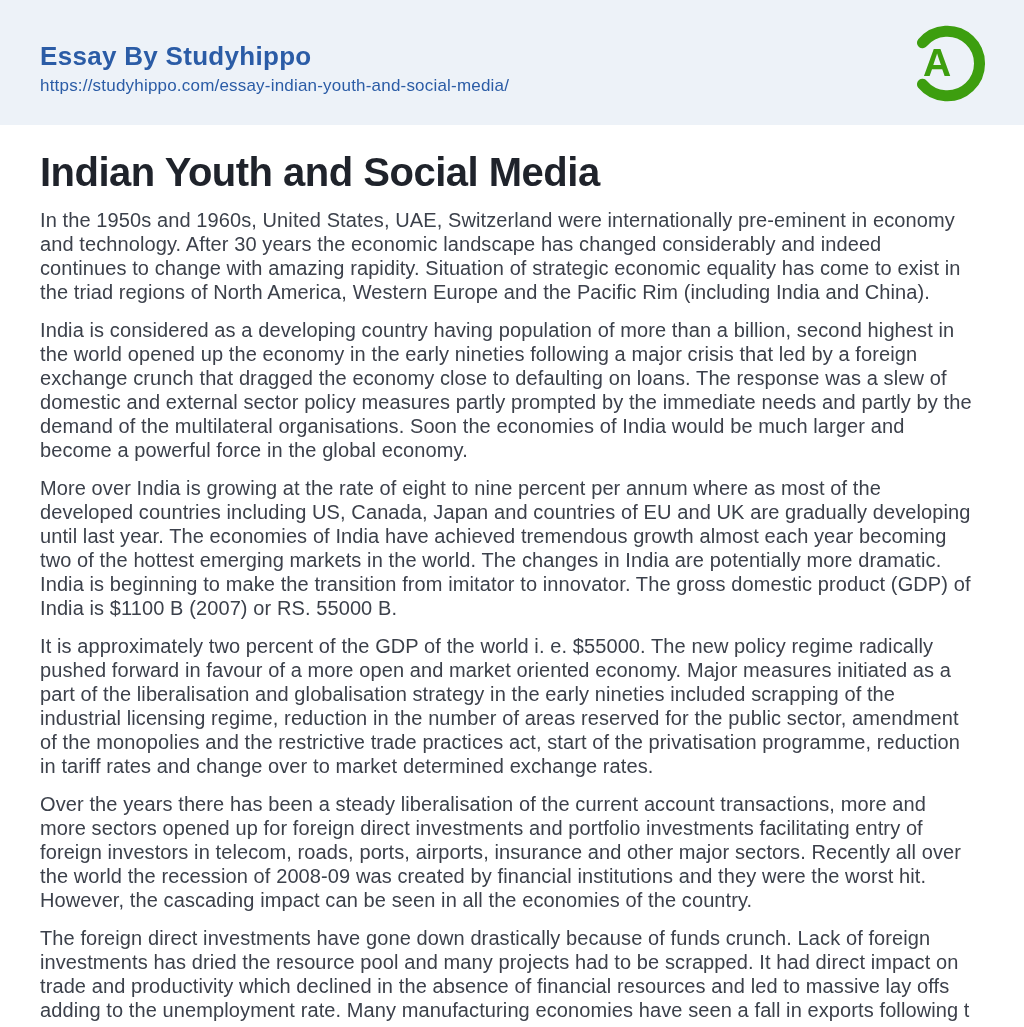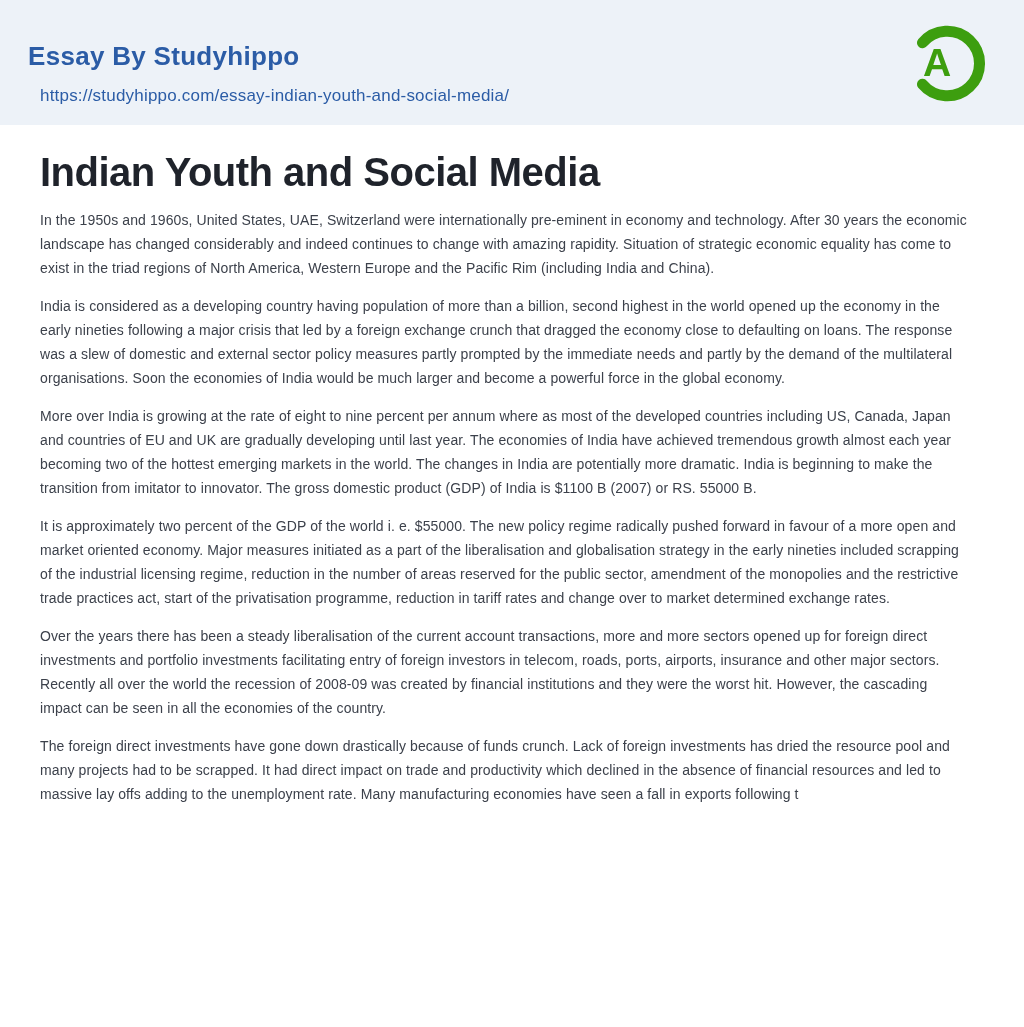--- a/index.html
+++ b/index.html
@@ -18,31 +18,31 @@
   }
   .header {
     position: relative;
     width: 1024px;
     height: 125px;
     background: #edf2f8;
     padding: 0 40px;
   }
   .site-title {
     position: absolute;
-    left: 28px;
+    left: 40px;
     top: 41px;
     font-size: 26px;
     font-weight: 700;
     letter-spacing: 0.3px;
     color: #2b5ca6;
   }
   .site-url {
     position: absolute;
     left: 40px;
-    top: 86px;
+    top: 76px;
     font-size: 17px;
     font-weight: 400;
     color: #2b5ca6;
     text-decoration: none;
     letter-spacing: 0.2px;
   }
   .logo {
     position: absolute;
     top: 21px;
     right: 36px;
@@ -54,21 +54,21 @@
   }
   .article-title {
     font-size: 40px;
     line-height: 44px;
     font-weight: 700;
     letter-spacing: -0.5px;
     color: #1f232b;
     margin-bottom: 8px;
   }
   .para {
-    font-size: 14px;
+    font-size: 20px;
     line-height: 24px;
     letter-spacing: 0.1px;
     color: #3c414b;
     margin-top: 14px;
     max-width: 946px;
   }
 </style>
 </head>
 <body>
 

